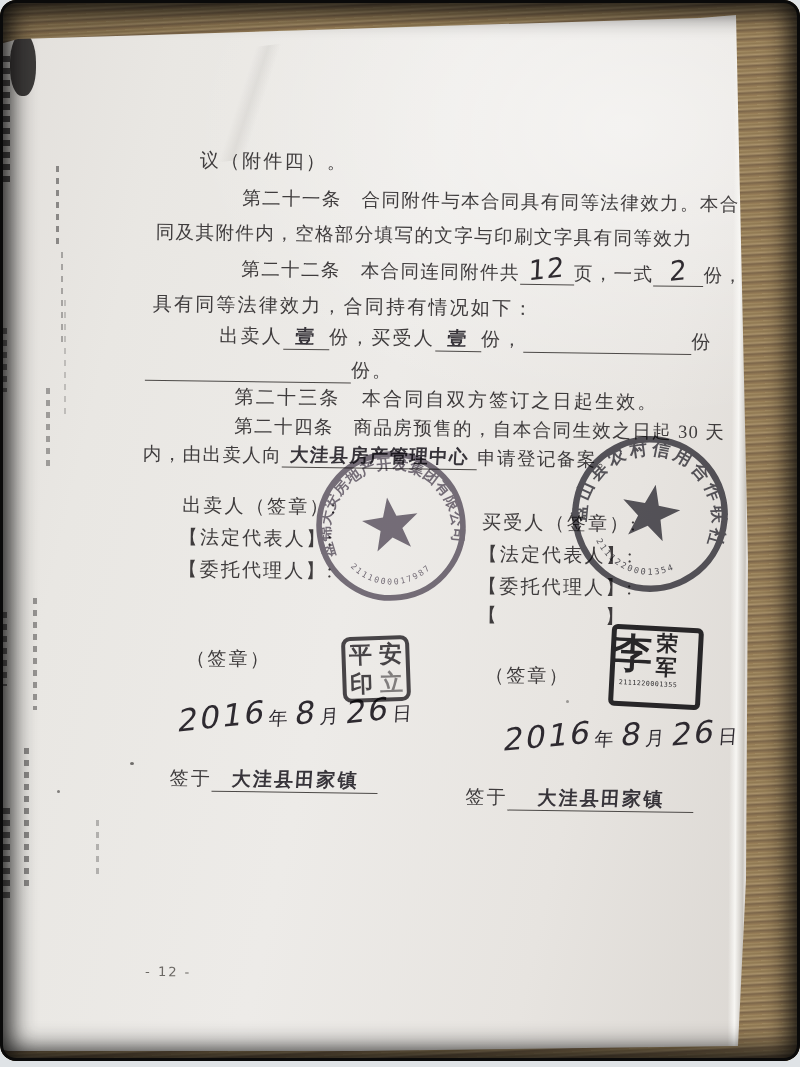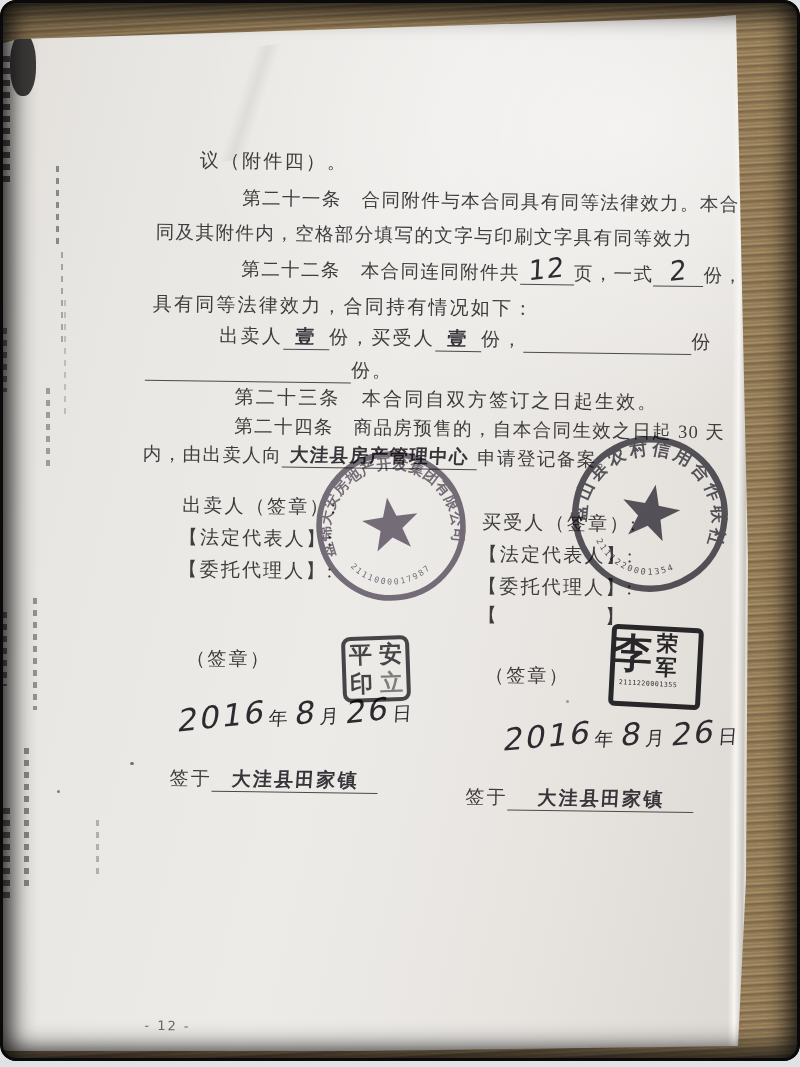--- a/index.html
+++ b/index.html
@@ -34,21 +34,21 @@
   .tight{font-size:18.5px;letter-spacing:1.4px;}
   .ul{display:inline-block;border-bottom:1.6px solid #4c4947;text-align:center;vertical-align:bottom;line-height:24px;}
   .w-pages{width:54px;} .w-copies{width:50px;} .w-v{width:46px;} .w-long{width:168px;} .w-long2{width:206px;}
   .w-agency{padding:0 8px;}
   .hand-num{font-family:"DejaVu Sans",sans-serif;display:inline-block;font-size:27px;line-height:20px;
             transform:rotate(-7deg) skewX(-9deg);color:#2f2b30;}
   .hand-cn{font-weight:600;display:inline-block;transform:skewX(-3deg);color:#37343a;}
   .date-line{position:absolute;color:#2e2a30;transform:rotate(-3deg);white-space:pre;}
   .d-num{font-family:"DejaVu Sans",sans-serif;font-size:31px;display:inline-block;transform:skewX(-14deg) rotate(-4deg);}
   .d-unit{font-size:19px;display:inline-block;transform:skewX(-6deg);margin:0 6px 0 2px;}
-  .pgnum{position:absolute;left:156px;top:1018px;font-family:"DejaVu Sans",sans-serif;
+  .pgnum{position:absolute;left:156px;top:964px;font-family:"DejaVu Sans",sans-serif;
          font-size:13px;letter-spacing:2px;color:#6b6864;}
   
   .stamp{position:absolute;mix-blend-mode:multiply;}
   .round-stamp{opacity:.85;}
   .sq{box-sizing:border-box;display:grid;grid-template-columns:1fr 1fr;align-items:center;justify-items:center;
       border-radius:9px;opacity:.9;}
   .sq-seller{left:342px;top:636px;width:68px;height:66px;border:4.5px solid #39363a;color:#39363a;
       transform:rotate(-2deg);font-weight:700;font-size:23px;line-height:1;}
   .sq-buyer{left:610px;top:626px;width:82px;height:72px;border:5px solid #2c2b2e;color:#2c2b2e;
       transform:rotate(3deg);font-weight:700;border-radius:6px;

